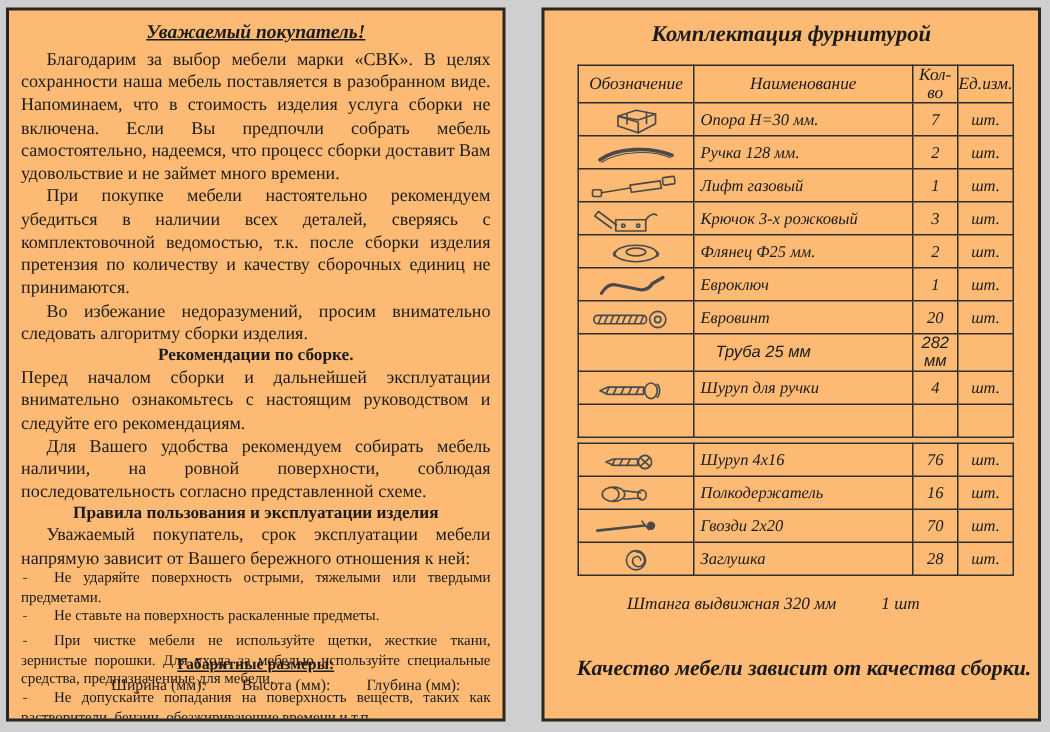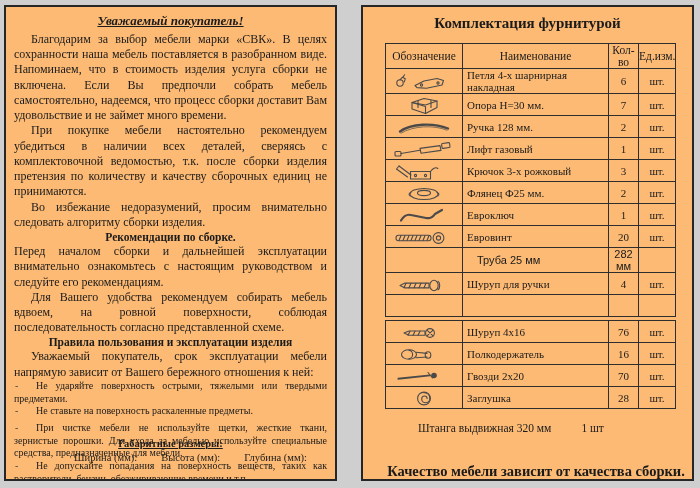--- a/index.html
+++ b/index.html
@@ -9,21 +9,21 @@
     font-family:"Liberation Serif", serif;
     color:#1b1b1b;
     overflow:hidden;
   }
   .page{
     position:absolute;top:5px;height:476px;width:333px;
     background:#fdba74;border:2px solid #262626;box-sizing:border-box;
     overflow:hidden;
   }
   #left-page{left:4px;padding:5px 8px;}
-  #right-page{left:361px;}
+  #right-page{left:361px;font-style:italic;}
   
   .doc-title{
     text-align:center;font-size:13px;font-weight:bold;font-style:italic;
     text-decoration:underline;margin:1px 0 3px;
   }
   .para{font-size:12px;line-height:1.27;text-align:justify;margin:0;}
   .ind{text-indent:17px;}
   .sec-head{text-align:center;font-weight:bold;font-size:11.5px;margin:1px 0;}
   .bullet{position:relative;font-size:10px;line-height:1.27;text-align:justify;margin:0;text-indent:22px;}
   .bullet::before{content:"-";position:absolute;left:1px;top:0;text-indent:0;color:#444;}
@@ -53,21 +53,21 @@
 </head>
 <body>
 
 <div class="page" id="left-page">
   <div class="doc-title">Уважаемый покупатель!</div>
   <p class="para ind">Благодарим за выбор мебели марки «СВК». В целях сохранности наша мебель поставляется в разобранном виде. Напоминаем, что в стоимость изделия услуга сборки не включена. Если Вы предпочли собрать мебель самостоятельно, надеемся, что процесс сборки доставит Вам удовольствие и не займет много времени.</p>
   <p class="para ind">При покупке мебели настоятельно рекомендуем убедиться в наличии всех деталей, сверяясь с комплектовочной ведомостью, т.к. после сборки изделия претензия по количеству и качеству сборочных единиц не принимаются.</p>
   <p class="para ind">Во избежание недоразумений, просим внимательно следовать алгоритму сборки изделия.</p>
   <div class="sec-head">Рекомендации по сборке.</div>
   <p class="para">Перед началом сборки и дальнейшей эксплуатации внимательно ознакомьтесь с настоящим руководством и следуйте его рекомендациям.</p>
-  <p class="para ind">Для Вашего удобства рекомендуем собирать мебель вдвоем, на ровной поверхности, соблюдая последовательность согласно представленной схеме.</p>
+  <p class="para ind">Для Вашего удобства рекомендуем собирать мебель наличии, на ровной поверхности, соблюдая последовательность согласно представленной схеме.</p>
   <div class="sec-head">Правила пользования и эксплуатации изделия</div>
   <p class="para ind">Уважаемый покупатель, срок эксплуатации мебели напрямую зависит от Вашего бережного отношения к ней:</p>
   <p class="bullet">Не ударяйте поверхность острыми, тяжелыми или твердыми предметами.</p>
   <p class="bullet">Не ставьте на поверхность раскаленные предметы.</p>
   <p class="bullet sp">При чистке мебели не используйте щетки, жесткие ткани, зернистые порошки. Для ухода за мебелью используйте специальные средства, предназначенные для мебели.</p>
   <p class="bullet">Не допускайте попадания на поверхность веществ, таких как растворители, бензин, обезжиривающие времени и т.п.</p>
   <p class="bullet">Периодически, в случае ослабления резьбовых соединений, необходима их подтяжка.</p>
   <p class="bullet">Если у Вас возникает желание самостоятельно модифицировать изделие, помните, что в этом случае наша гарантия на товар распространяться не будет.</p>
 
   <div id="dims">
@@ -93,35 +93,20 @@
     <tbody>
         <tr class="hdr">
       <td>Обозначение</td>
       <td>Наименование</td>
       <td>Кол-во</td>
       <td>Ед.изм.</td>
     </tr>
     <tr>
       <td class="c-icon">
             <svg class="ic" width="66" height="20" viewBox="0 0 66 20">
-              <circle cx="9" cy="12" r="3.2"></circle>
-              <path d="M9 8.8l2.5-2.6 2.8 1.5-1 3.2"></path>
-              <path d="M12 6l1.6-2.2"></path>
-              <path d="M24 14.5l9-4.5 13-2.5 6.5 2-1.5 4.5-15.5 3.2-9.5-.6z"></path>
-              <circle cx="30.5" cy="14" r="1.1"></circle>
-              <circle cx="47" cy="12" r="1.1"></circle>
-            </svg>
-          </td>
-      <td class="c-name">Петля 4-х шарнирная накладная</td>
-      <td class="c-qty">6</td>
-      <td class="c-unit">шт.</td>
-    </tr>
-    <tr>
-      <td class="c-icon">
-            <svg class="ic" width="66" height="20" viewBox="0 0 66 20">
               <path d="M21 7.5l12-4 13 2.5-11.5 4z"></path>
               <path d="M21 7.5v6.5l13.5 4.5v-7z"></path>
               <path d="M46 6v6.5l-11.5 6"></path>
               <path d="M27 5.8v6.8M40 5.4v7"></path>
             </svg>
           </td>
       <td class="c-name">Опора Н=30 мм.</td>
       <td class="c-qty">7</td>
       <td class="c-unit">шт.</td>
     </tr>

